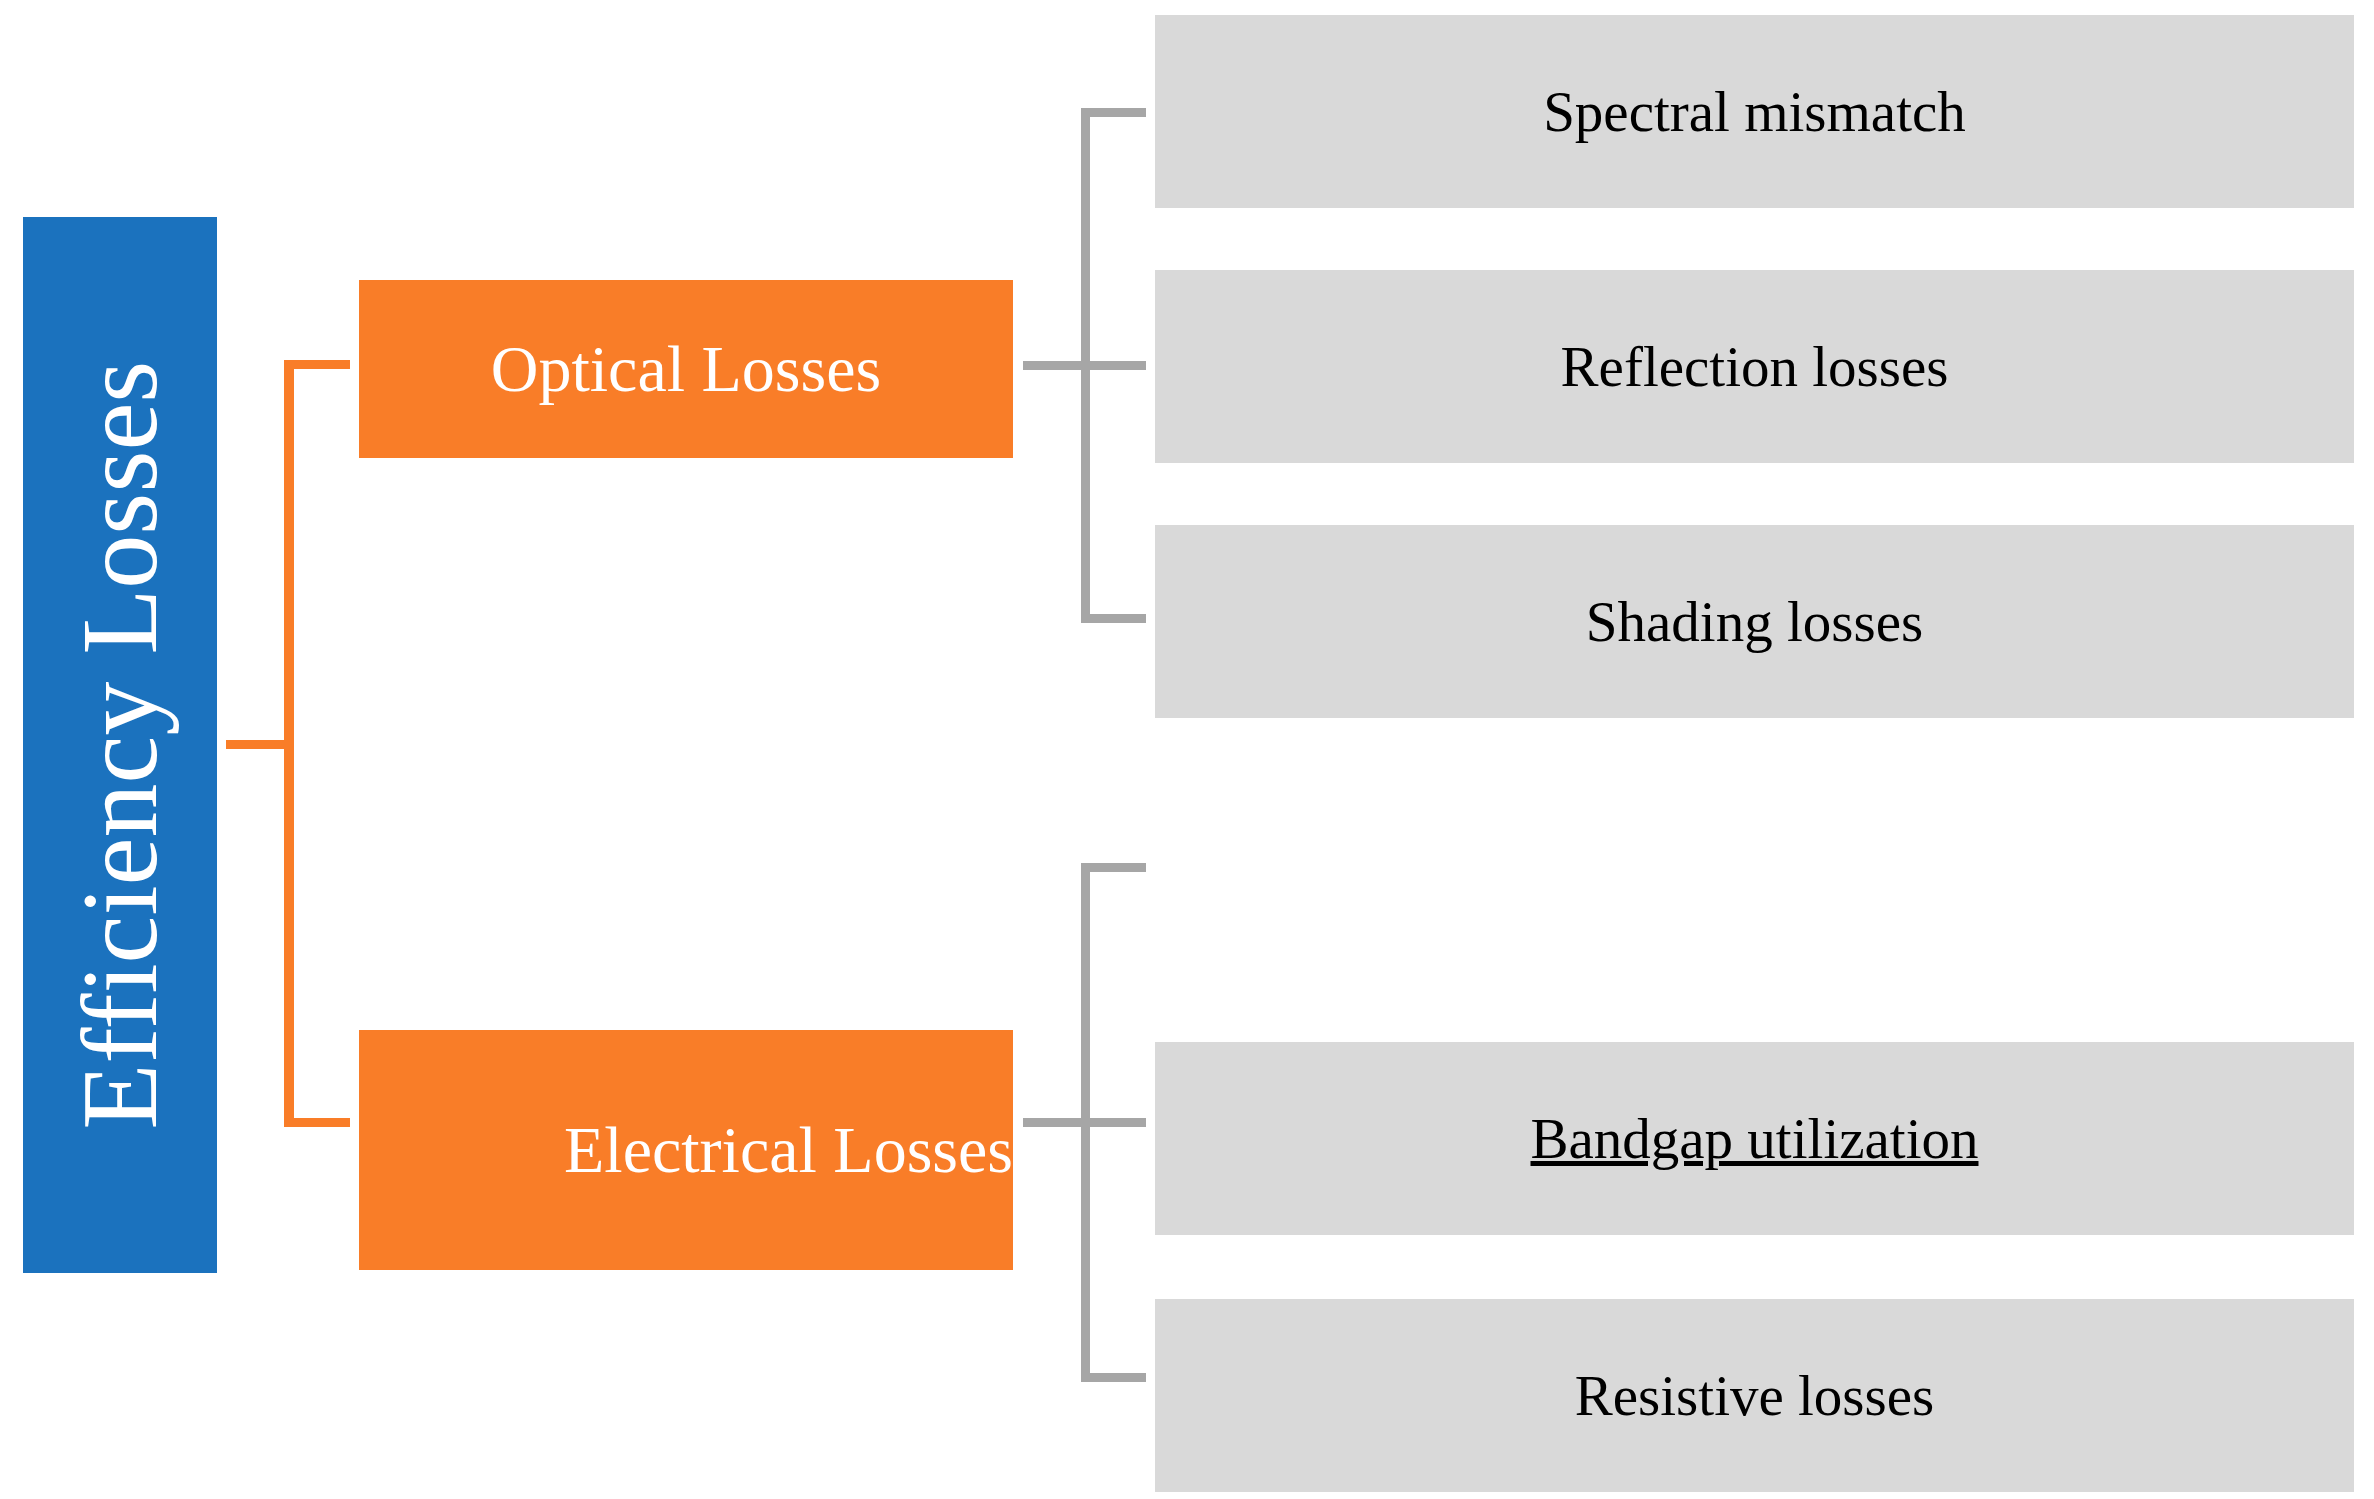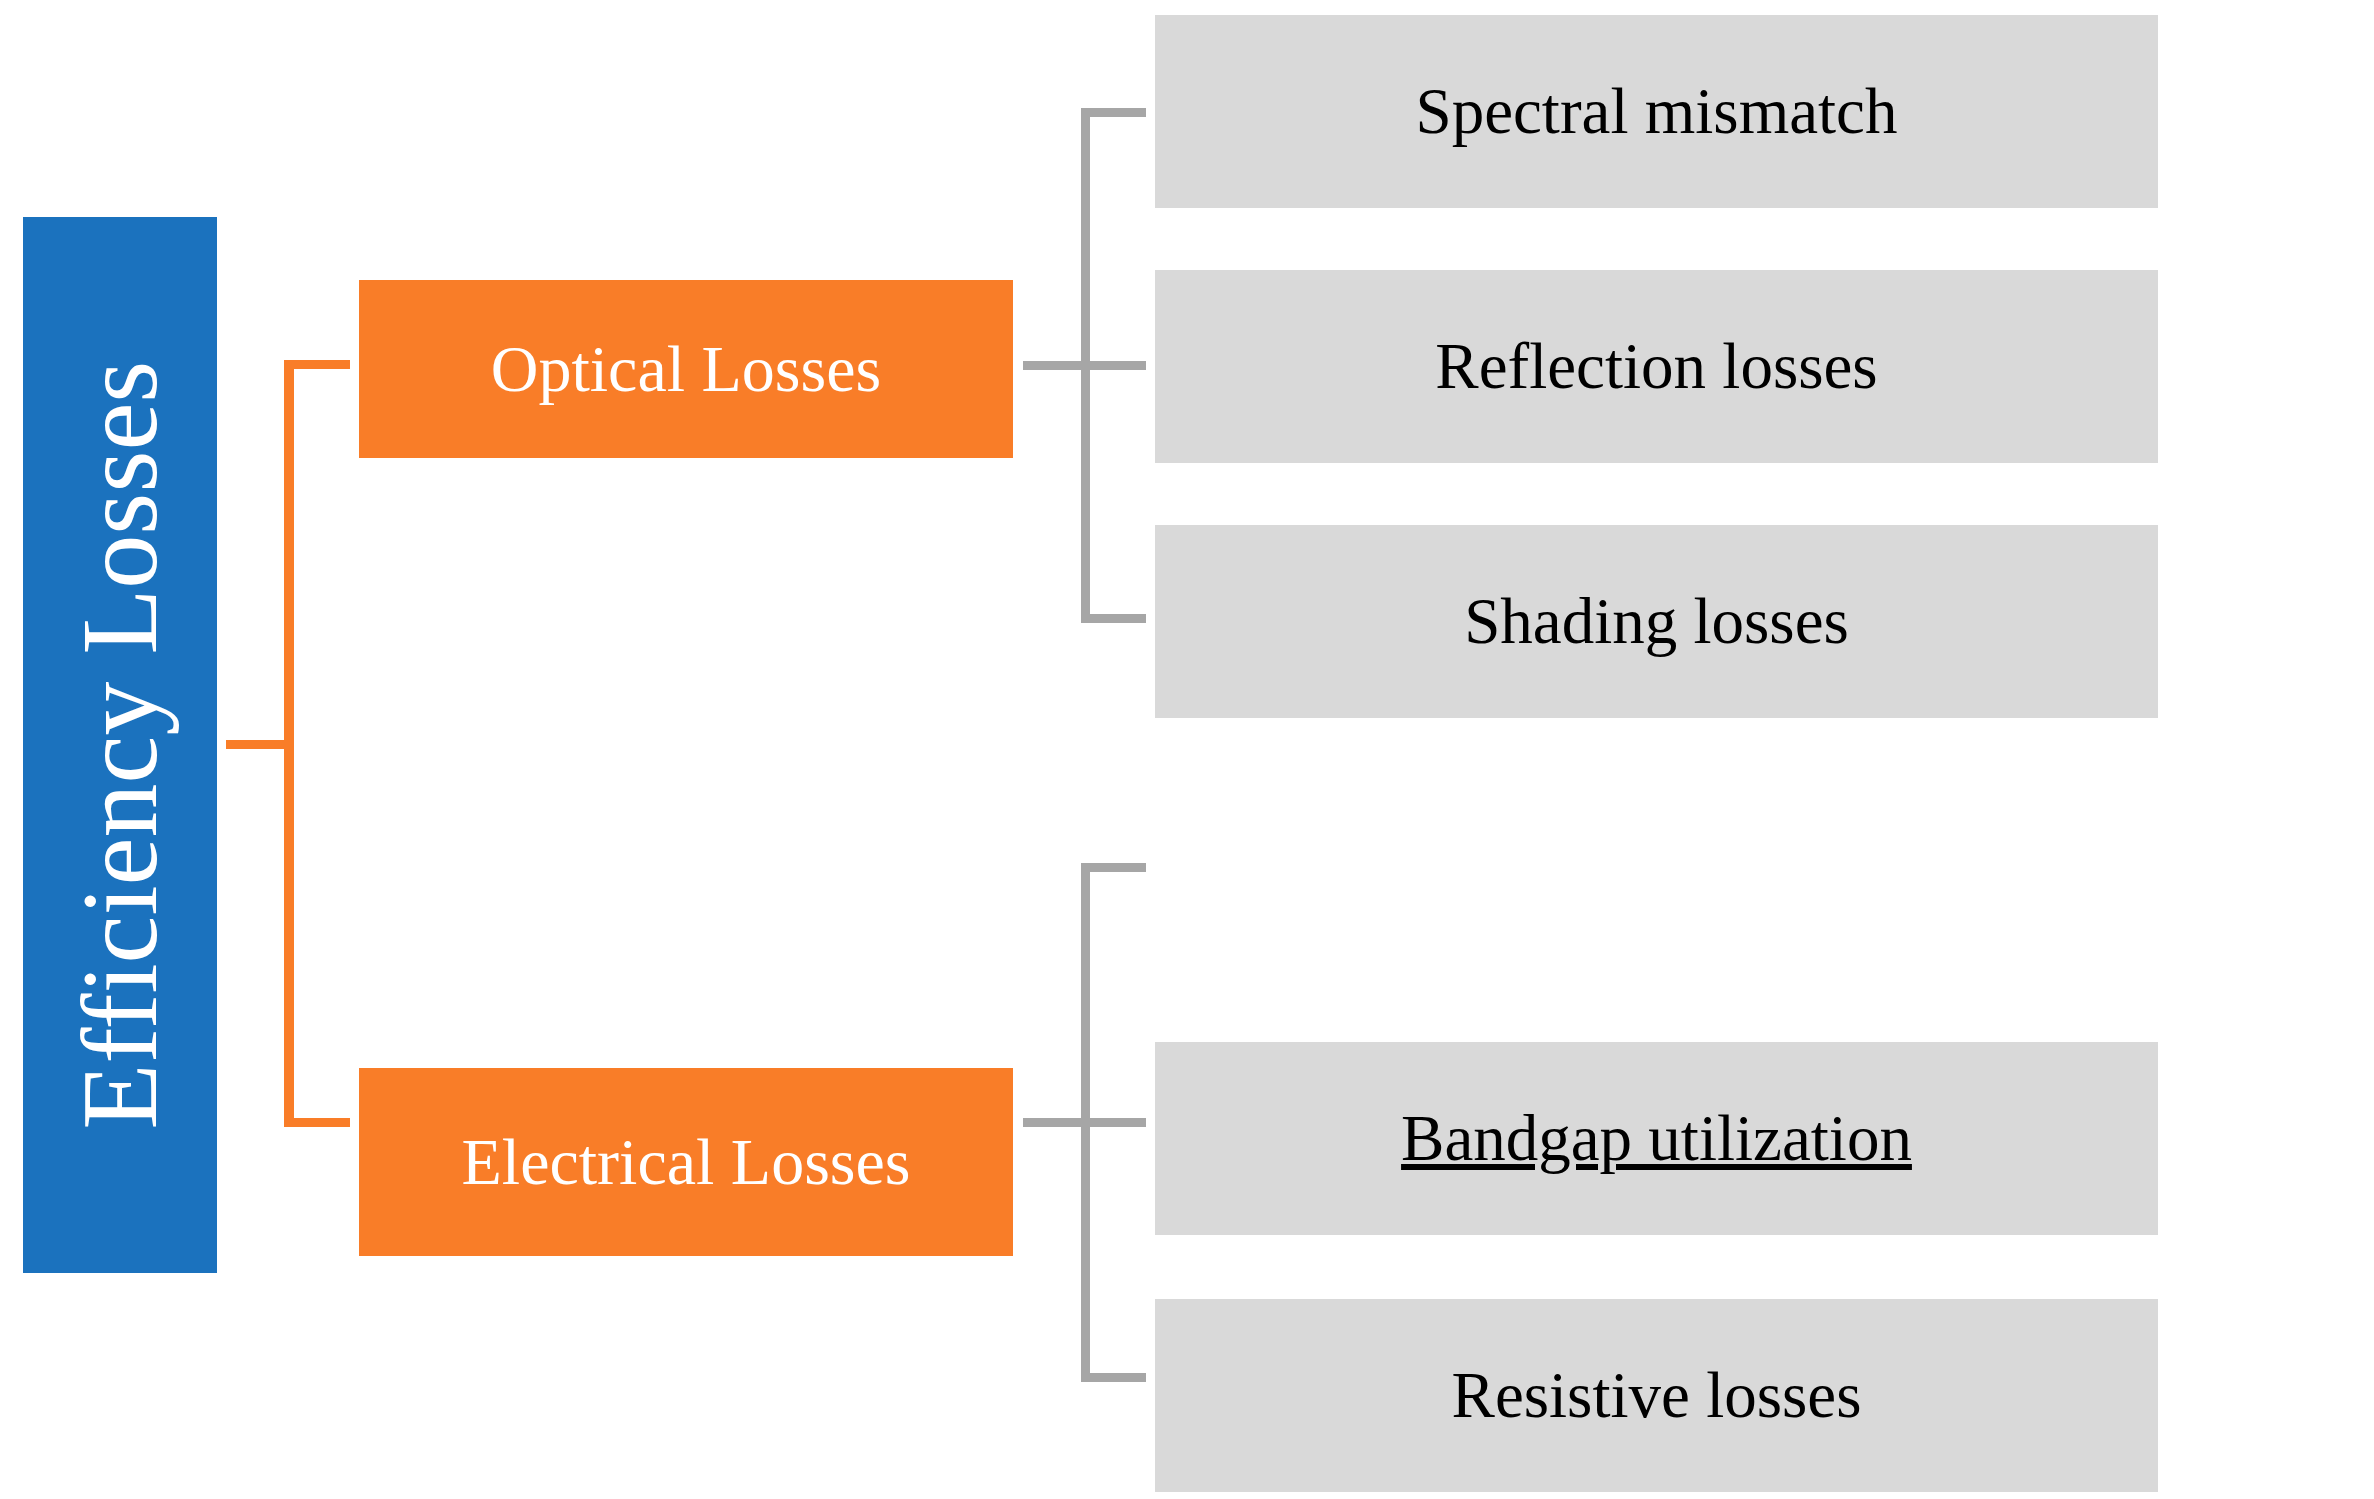--- a/index.html
+++ b/index.html
@@ -32,27 +32,27 @@
   }
   
   .branch-node {
     left: 359px; width: 654px;
     background: var(--branch-fill, #F97D28);
     color: var(--branch-text, #ffffff);
     font-size: 66px;
     line-height: 1;
   }
   .branch-optical    { top: 280px;  height: 178px; }
-  .branch-electrical { top: 1068px; height: 188px; }
+  .branch-electrical { top: 1030px; height: 240px; justify-content: flex-end; }
   
   .leaf-node {
-    left: 1155px; width: 1003px; height: 193px;
+    left: 1155px; width: 1199px; height: 193px;
     background: var(--leaf-fill, #D9D9D9);
     color: var(--leaf-text, #000000);
-    font-size: 65px;
+    font-size: 57px;
     line-height: 1;
   }
   .leaf-1 { top: 15px; }
   .leaf-2 { top: 270px; }
   .leaf-3 { top: 525px; }
   .leaf-4 { top: 788px; }
   .leaf-5 { top: 1042px; text-decoration: underline; }
   .leaf-6 { top: 1299px; justify-content: center; }
   
   .seg { position: absolute; }

